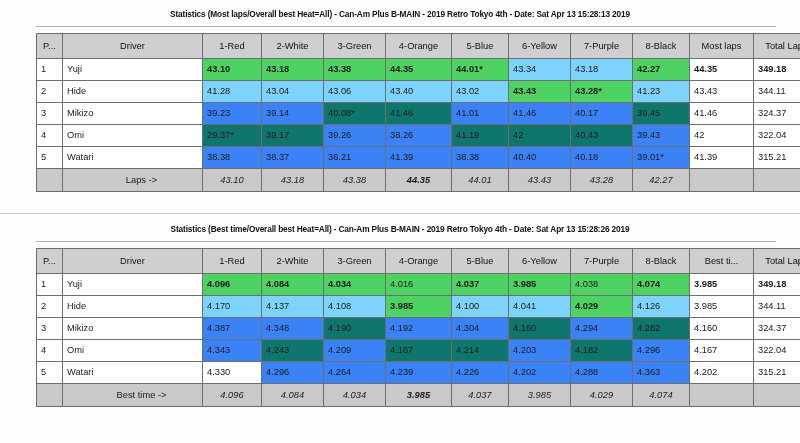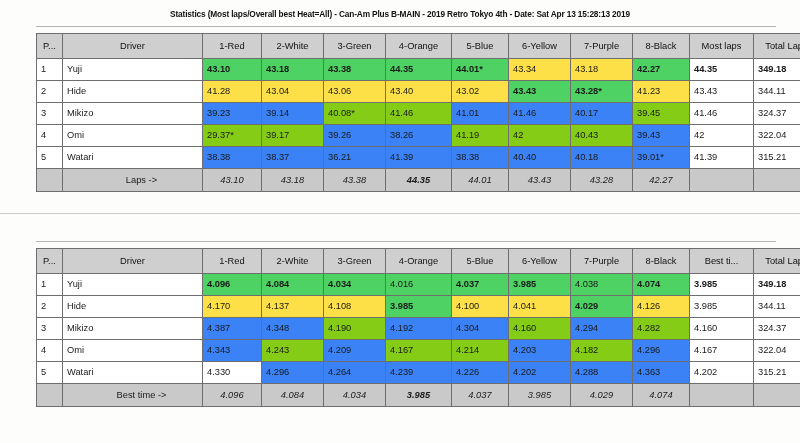--- a/index.html
+++ b/index.html
@@ -106,23 +106,23 @@
   .bg-white  { background: #ffffff; }
   .bg-green  { background: #68cc9b; }
   .bg-orange { background: #f5804d; }
   .bg-blue   { background: #86d0ef; }
   .bg-yellow { background: #fbcf10; }
   .bg-purple { background: #e77fe0; }
   .bg-black  { background: #d0d0d0; }
   .bg-grey   { background: #d0d0d0; }
 
   .f-green   { background: #4ed264; }
-  .f-lgreen  { background: #fde047; }
+  .f-lgreen  { background: #7dd3fc; }
   .f-yellow  { background: #3b82f6; }
-  .f-pale    { background: #84cc16; }
+  .f-pale    { background: #0f766e; }
   .f-white   { background: #ffffff; }
 
   tr.footrow td {
     background: #c9c9c9;
     font-style: italic;
     height: 22px;
     line-height: 22px;
     text-align: center;
   }
   tr.footrow td.foot-label {
@@ -255,20 +255,21 @@
               <td class="val">42.27</td>
               <td></td>
               <td></td>
             </tr>
           </tbody>
       </table>
     </div>
   </section>
 
   <section class="panel" id="panel-2">
+    <div class="panel-title">Statistics (Best time/Overall best Heat=All) - Can-Am Plus B-MAIN - 2019 Retro Tokyo 4th - Date: Sat Apr 13 15:28:26 2019</div>
     <div class="title-rule"></div>
     <div class="tbl-wrap">
       <table class="stats">
         <colgroup>
             <col style="width: 26px;">
             <col style="width: 140px;">
             <col style="width: 59px;">
             <col style="width: 62px;">
             <col style="width: 62px;">
             <col style="width: 66px;">

